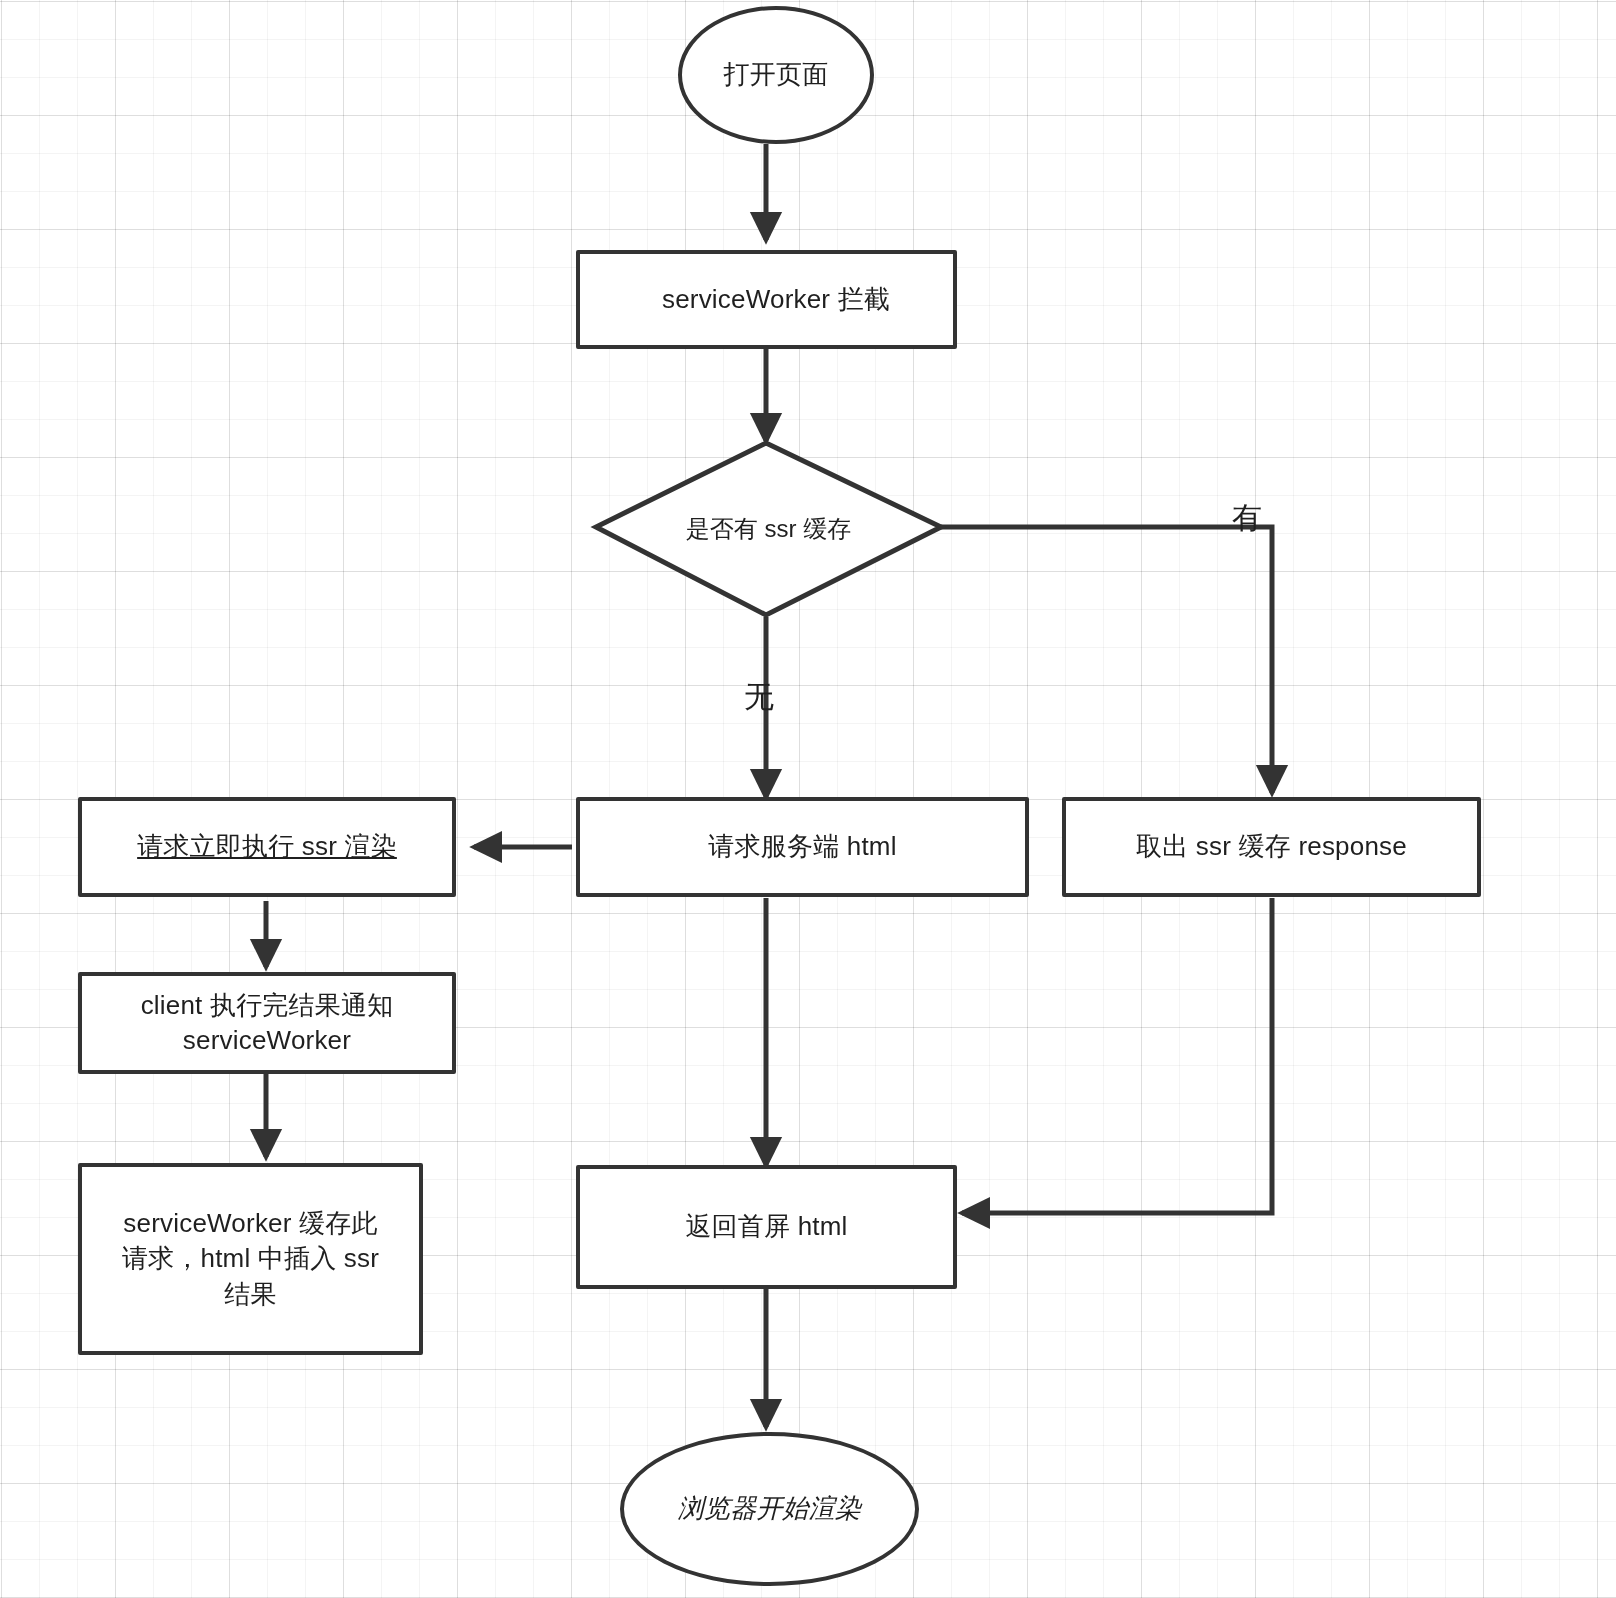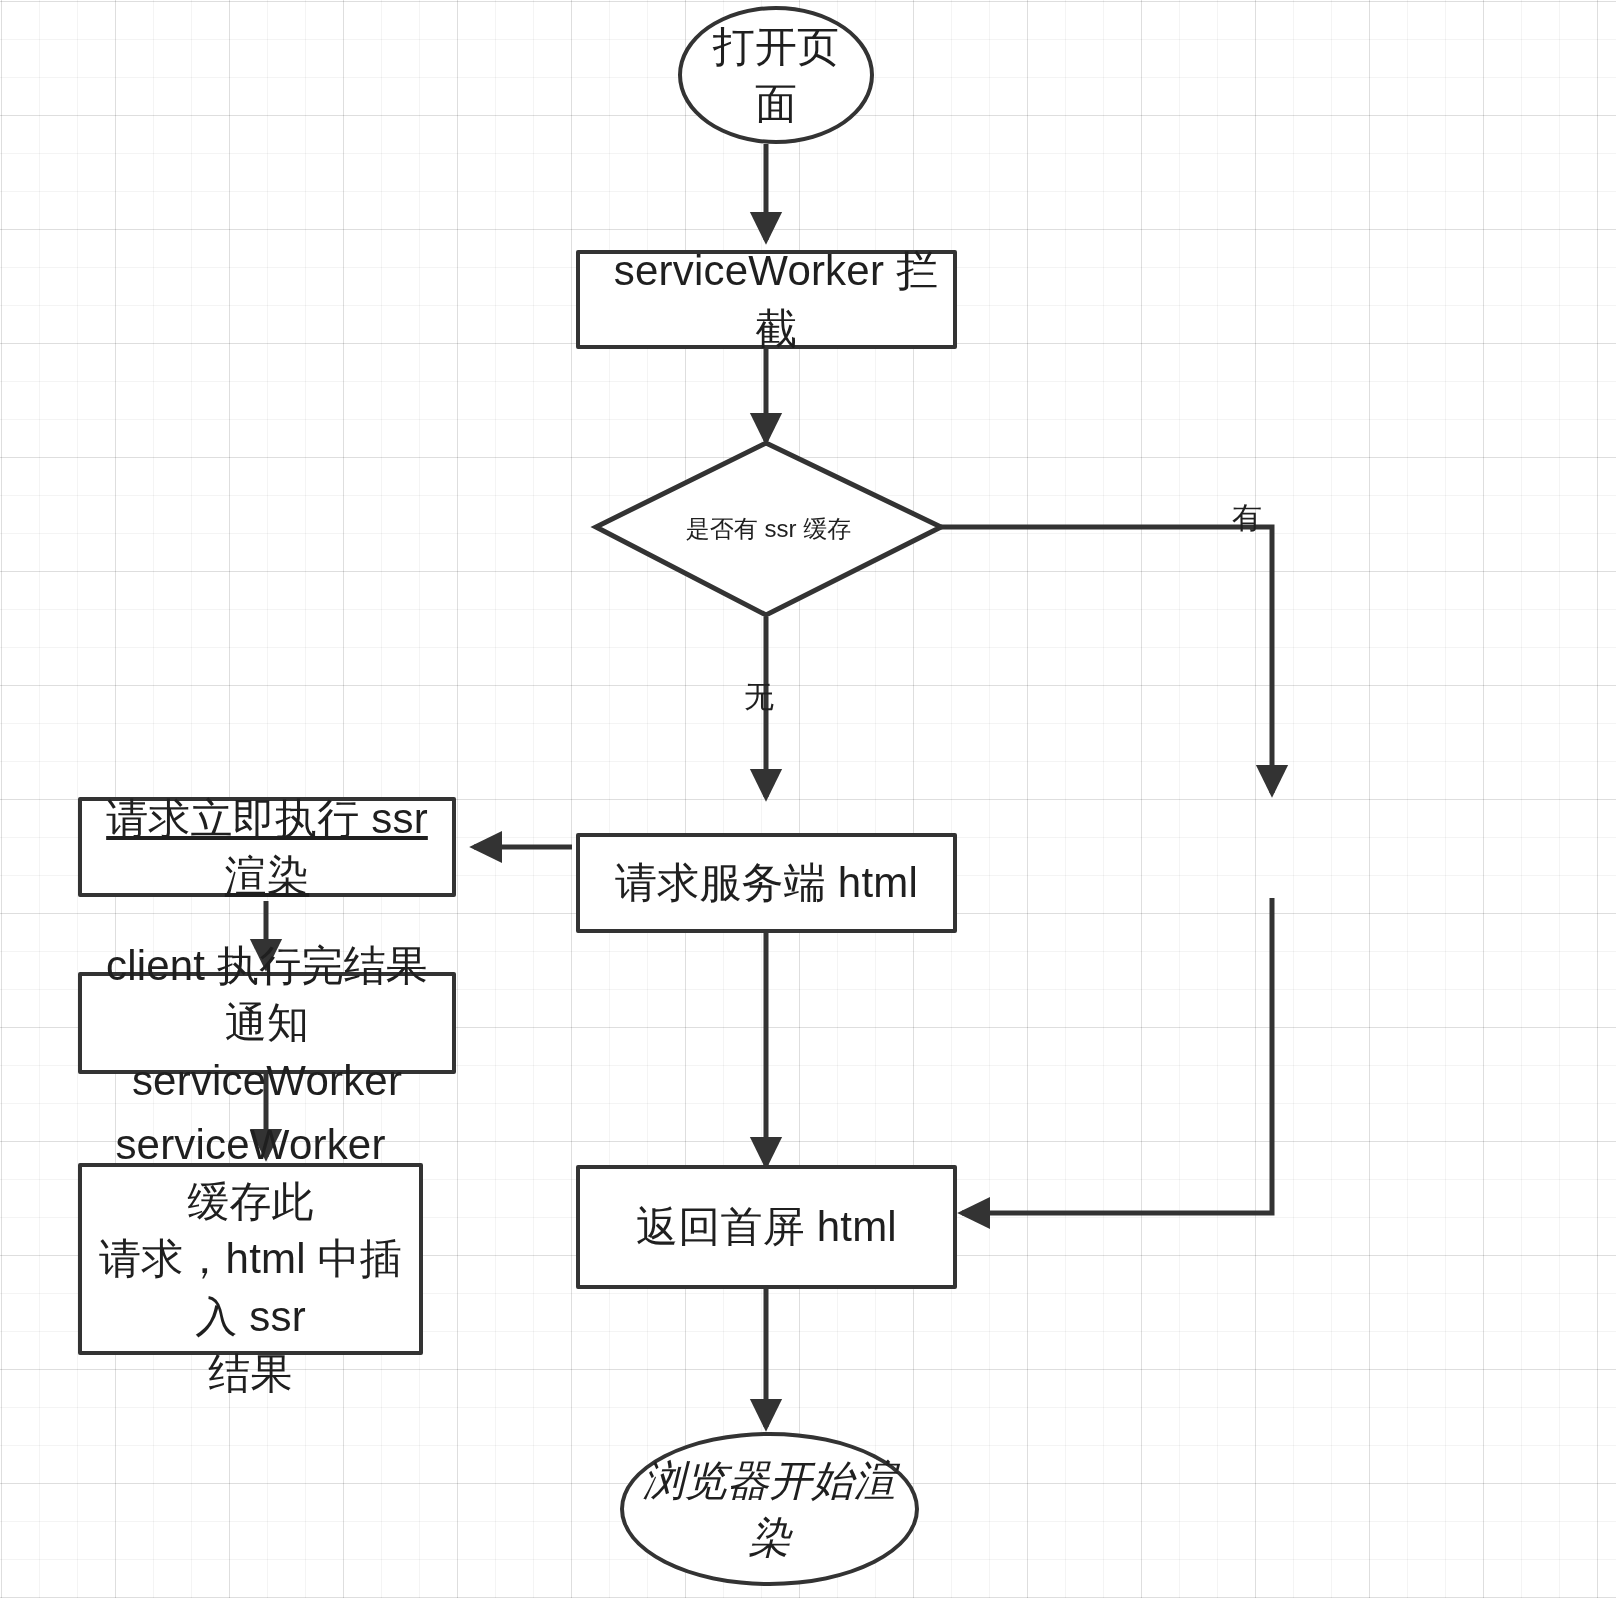--- a/index.html
+++ b/index.html
@@ -54,21 +54,21 @@
   .node-ellipse {
     border: 4px solid #333333;
     border-radius: 50%;
   }
   .node-diamond-wrap {
     position: absolute;
     background: transparent;
     border: none;
   }
   .node-label {
-    font-size: 42px;
+    font-size: 26px;
     line-height: 1.36;
     letter-spacing: 0.2px;
     white-space: pre-line;
     padding: 0 14px;
   }
   .diamond-label {
     position: absolute;
     left: 0;
     top: 0;
     width: 100%;
@@ -143,24 +143,27 @@
   </div>
 
   <div class="node-diamond-wrap" style="left:596px; top:443px; width:345px; height:172px;">
     <span class="diamond-label">是否有 ssr 缓存</span>
   </div>
 
   <div class="node node-box" style="left:78px; top:797px; width:378px; height:100px;text-decoration:underline;">
     <span class="node-label">请求立即执行 ssr 渲染</span>
   </div>
 
-  <div class="node node-box" style="left:576px; top:797px; width:381px; height:100px;margin-top:36px;">
+  <div class="node node-box" style="left:576px; top:797px; width:453px; height:100px;">
     <span class="node-label">请求服务端 html</span>
   </div>
 
+  <div class="node node-box" style="left:1062px; top:797px; width:419px; height:100px;">
+    <span class="node-label">取出 ssr 缓存 response</span>
+  </div>
 
   <div class="node node-box" style="left:78px; top:972px; width:378px; height:102px;">
     <span class="node-label">client 执行完结果通知
 serviceWorker</span>
   </div>
 
   <div class="node node-box" style="left:78px; top:1163px; width:345px; height:192px;">
     <span class="node-label">serviceWorker 缓存此
 请求，html 中插入 ssr
 结果</span>

